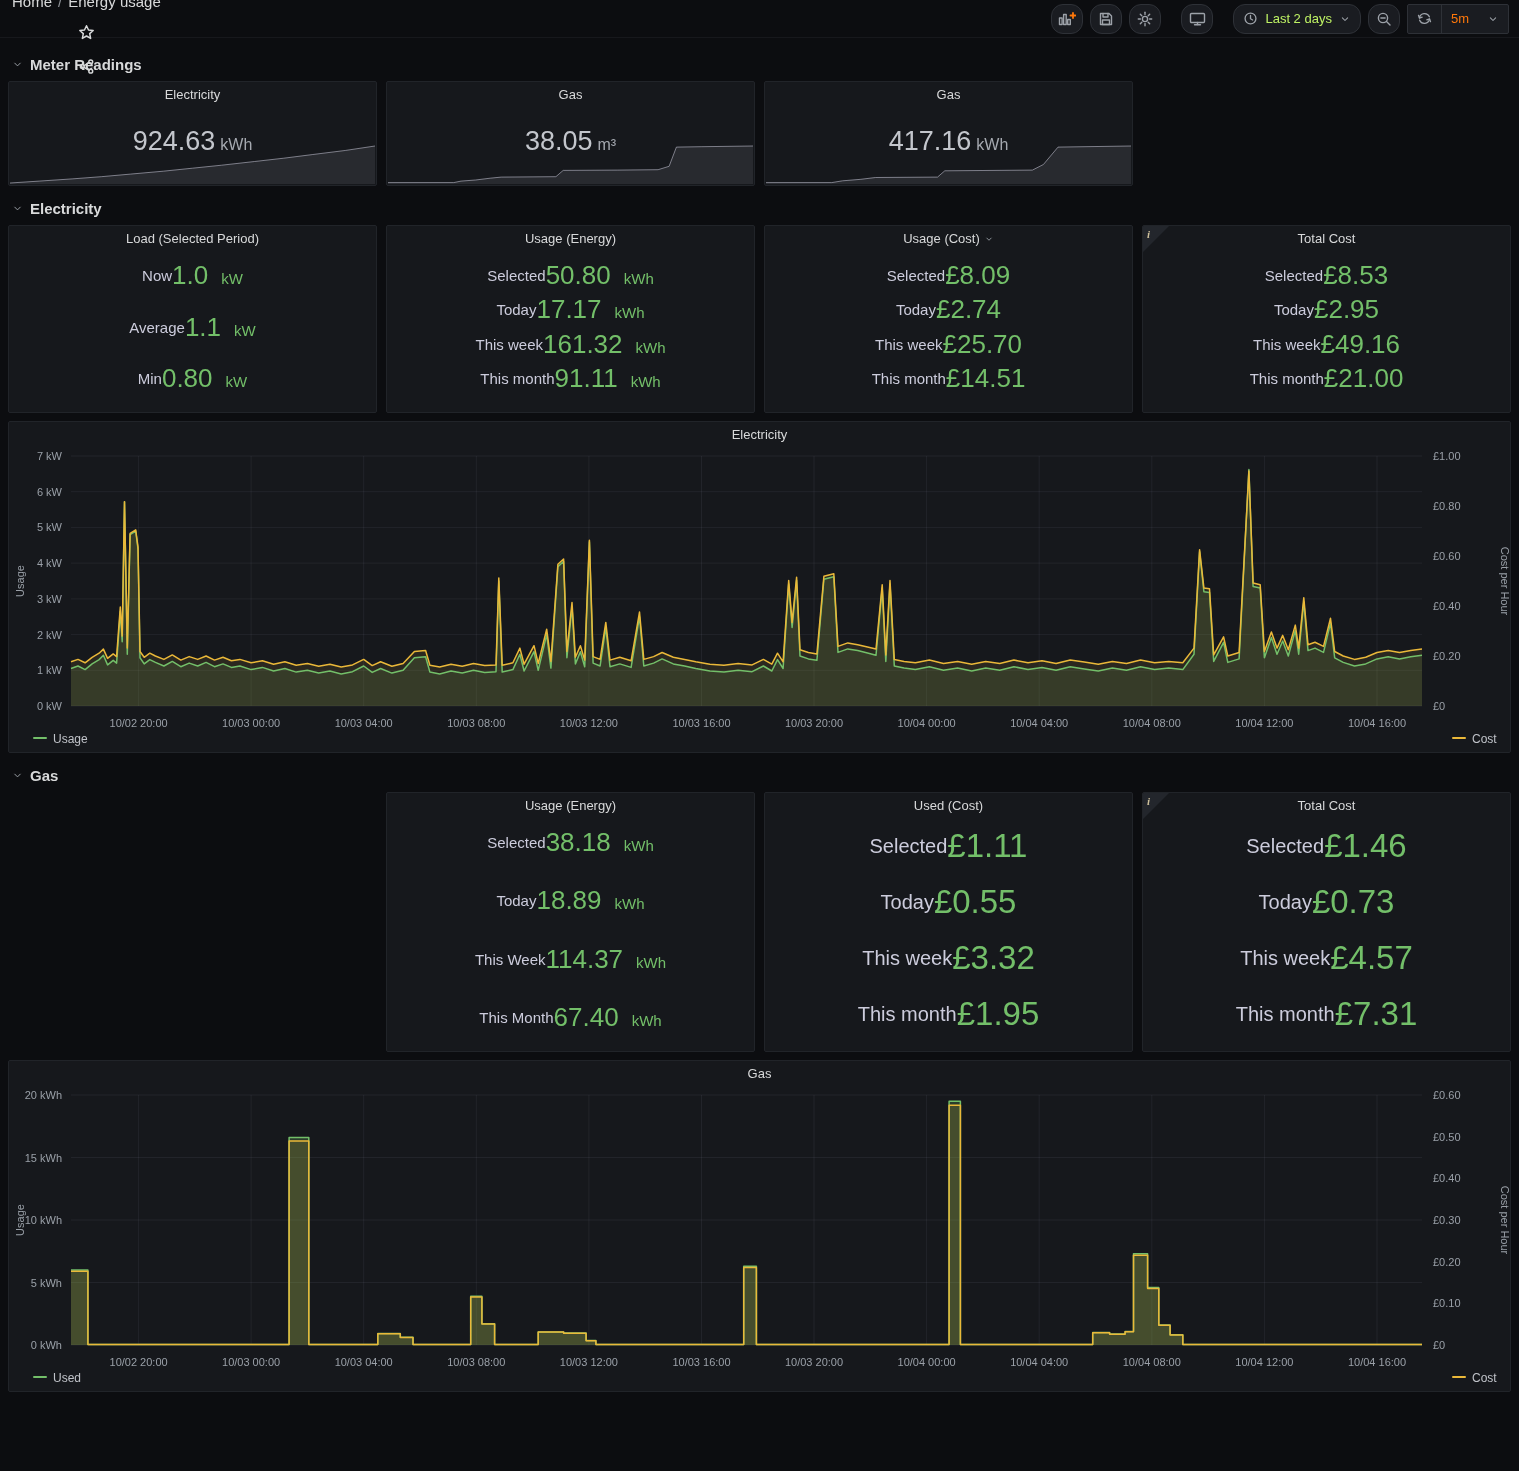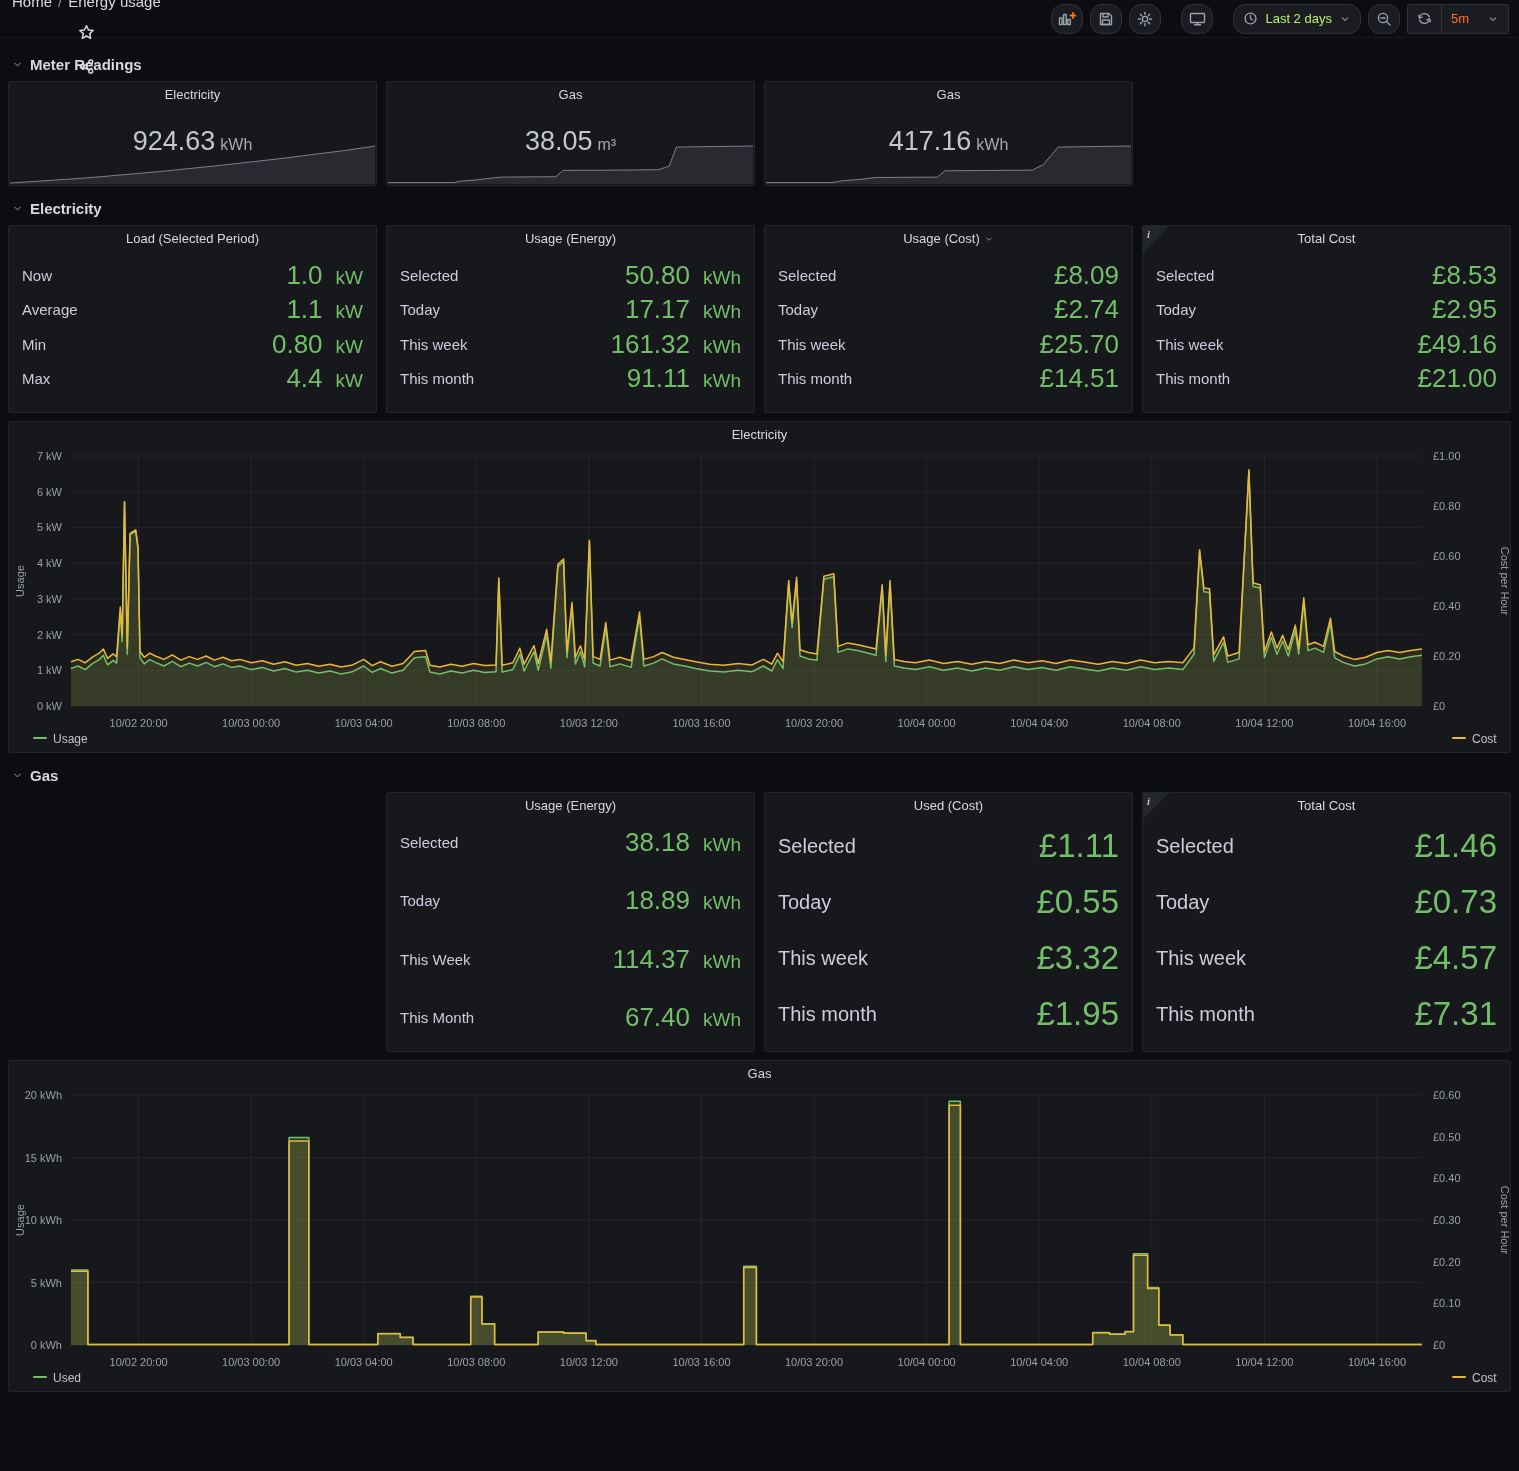--- a/index.html
+++ b/index.html
@@ -39,24 +39,24 @@
     color:#d8d9da;cursor:pointer;display:flex;align-items:center;justify-content:center;gap:4px;}
   .spacer-cell{}
   
   .meter-value{position:absolute;top:44px;left:0;width:100%;text-align:center;color:#c3c6cc;}
   .meter-value .num{font-size:27px;font-weight:500;}
   .meter-value .unit{font-size:16px;font-weight:500;color:#a5a9b0;margin-left:5px;}
   .spark{position:absolute;left:1px;right:1px;bottom:1px;height:40px;}
   
   .stat-rows{display:flex;flex-direction:column;justify-content:space-between;
     height:calc(100% - 30px);padding:8px 13px 14px;}
-  .stat-row{display:flex;justify-content:space-between;align-items:center;}
+  .stat-row{display:flex;justify-content:center;align-items:center;}
   .stat-label{font-size:15px;color:#ccccdc;}
   .stat-value{color:#73bf69;font-size:26px;font-weight:500;white-space:nowrap;}
-  .stat-value .unit{font-size:19px;margin-left:13px;}
+  .stat-value .unit{font-size:15px;margin-left:13px;}
   .big .stat-label{font-size:20px;}
   .big .stat-value{font-size:33px;}
   
   .info-corner{position:absolute;top:0;left:0;width:0;height:0;
     border-top:26px solid #23262c;border-right:26px solid transparent;}
   .info-corner i{position:absolute;top:-24px;left:4px;font-size:11px;color:#cdbf9a;
     font-family:"Liberation Serif",serif;font-weight:700;}
   
   .ts{position:absolute;top:26px;left:0;right:0;bottom:0;cursor:crosshair;}
   .tick{fill:#9aa0a8;font-size:11px;font-family:"Liberation Sans",sans-serif;}
@@ -239,24 +239,20 @@
           <span class="stat-label">Now</span>
           <span class="stat-value"><span>1.0</span><span class="unit">kW</span></span>
         </div>
         <div class="stat-row">
           <span class="stat-label">Average</span>
           <span class="stat-value"><span>1.1</span><span class="unit">kW</span></span>
         </div>
         <div class="stat-row">
           <span class="stat-label">Min</span>
           <span class="stat-value"><span>0.80</span><span class="unit">kW</span></span>
-        </div>
-        <div class="stat-row">
-          <span class="stat-label">Max</span>
-          <span class="stat-value"><span>4.4</span><span class="unit">kW</span></span>
         </div>
       </div>
   </div>
   <div class="panel h-stat">
     <div class="panel-title">Usage (Energy)</div>
     <div class="stat-rows">
         <div class="stat-row">
           <span class="stat-label">Selected</span>
           <span class="stat-value"><span>50.80</span><span class="unit">kWh</span></span>
         </div>

